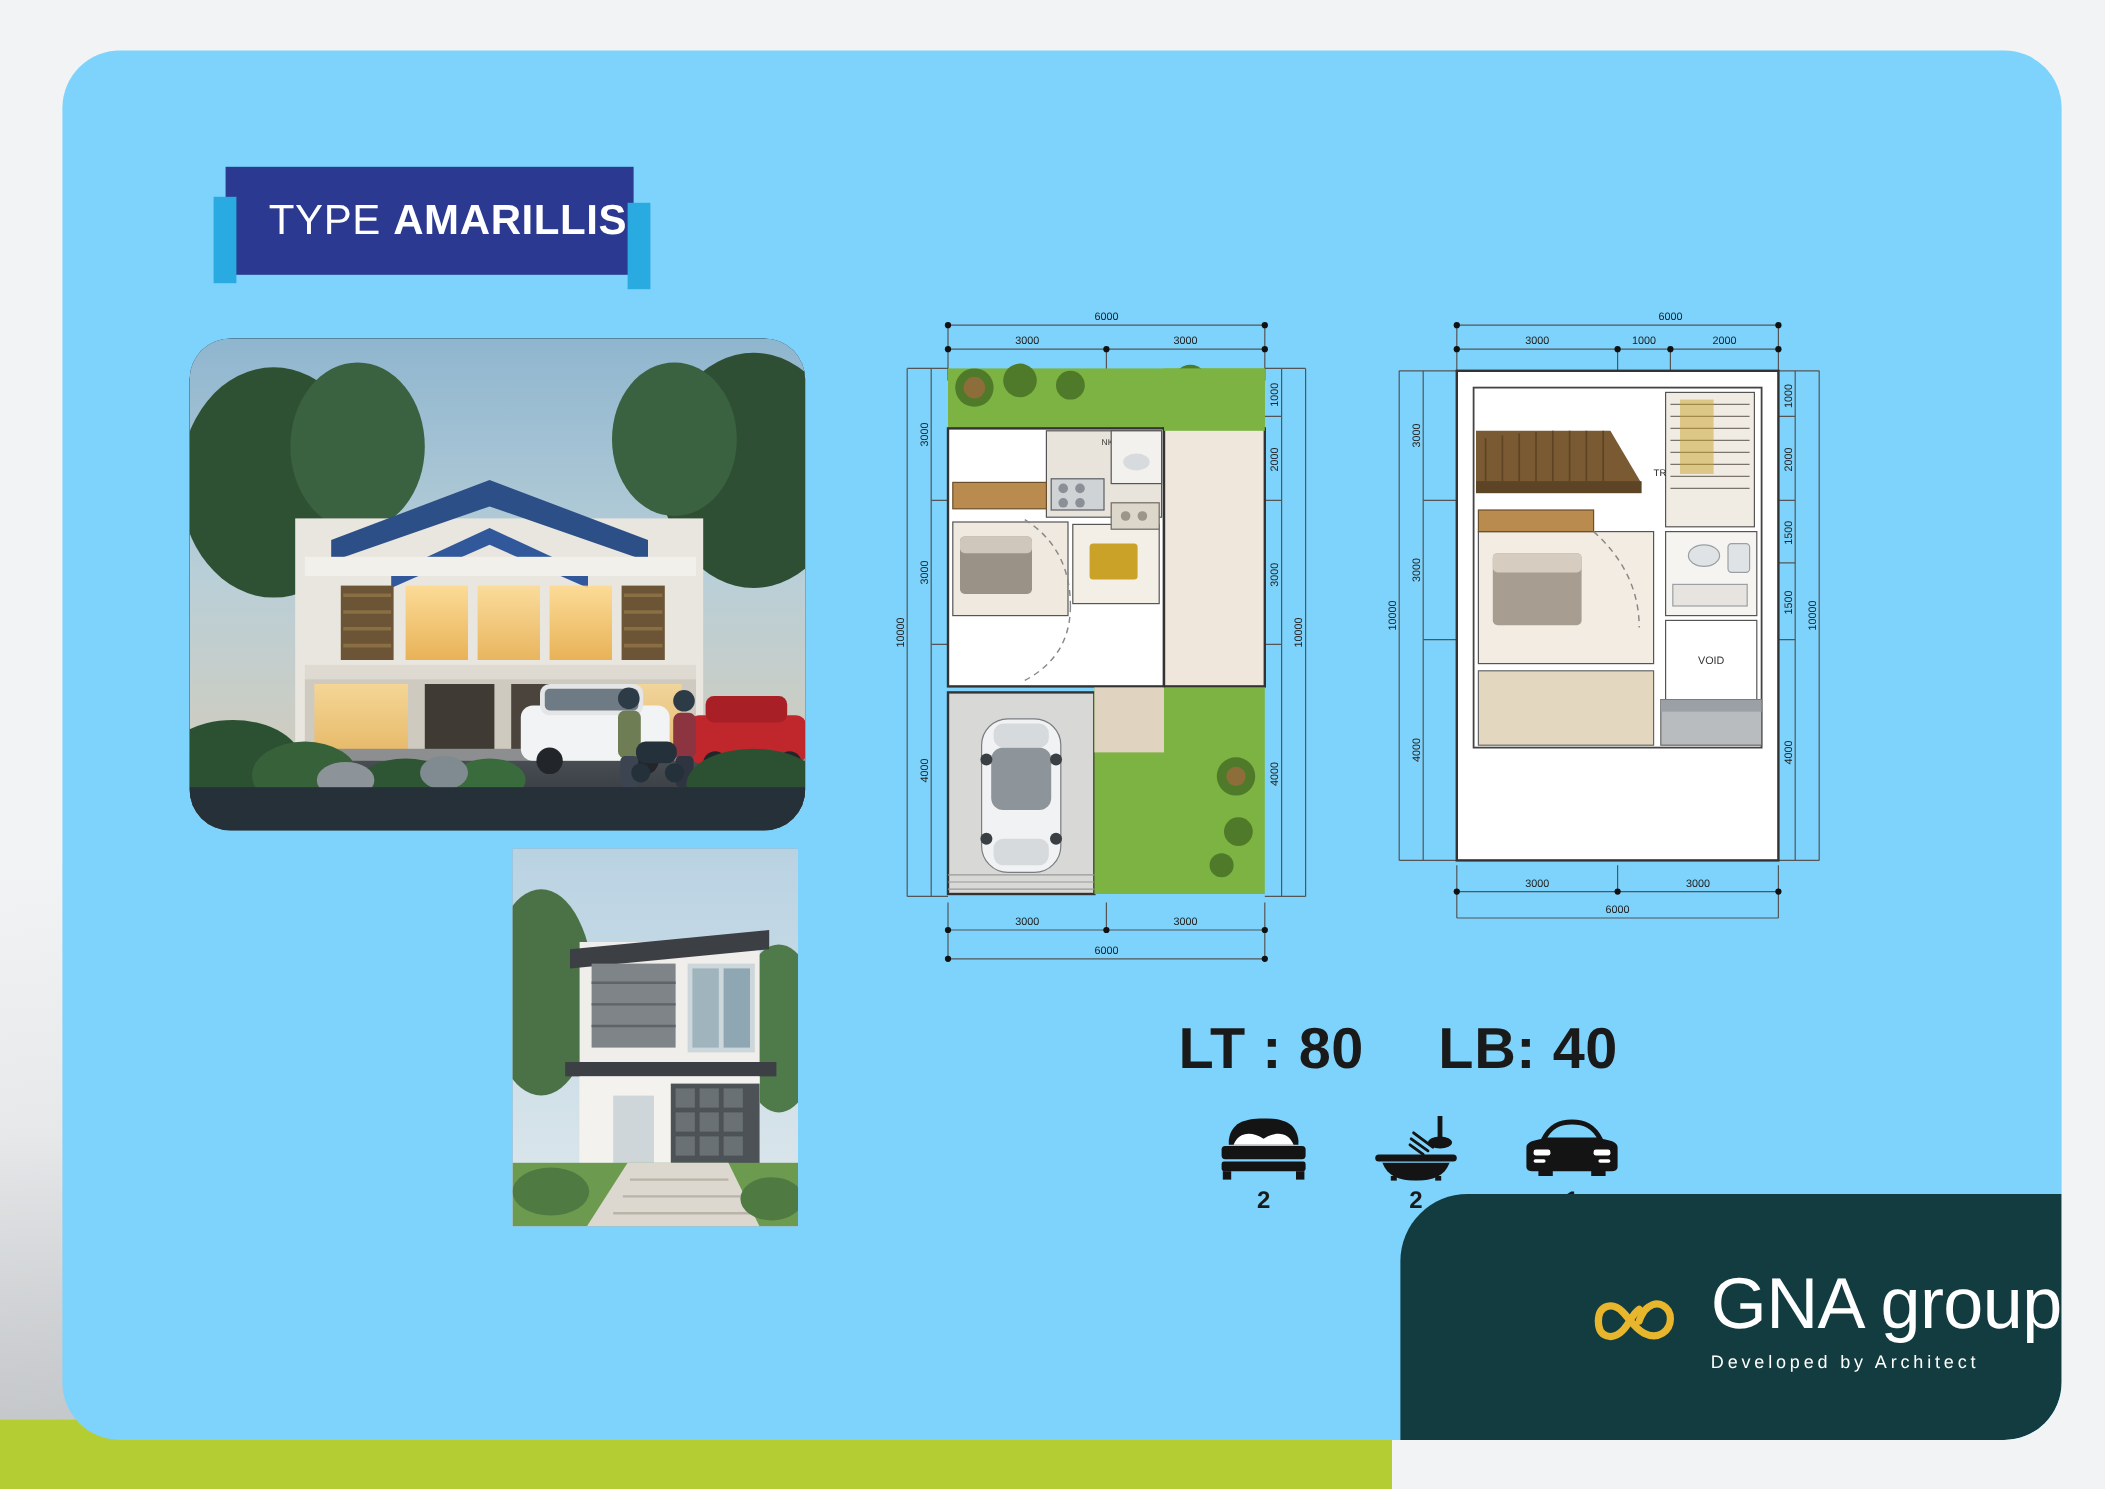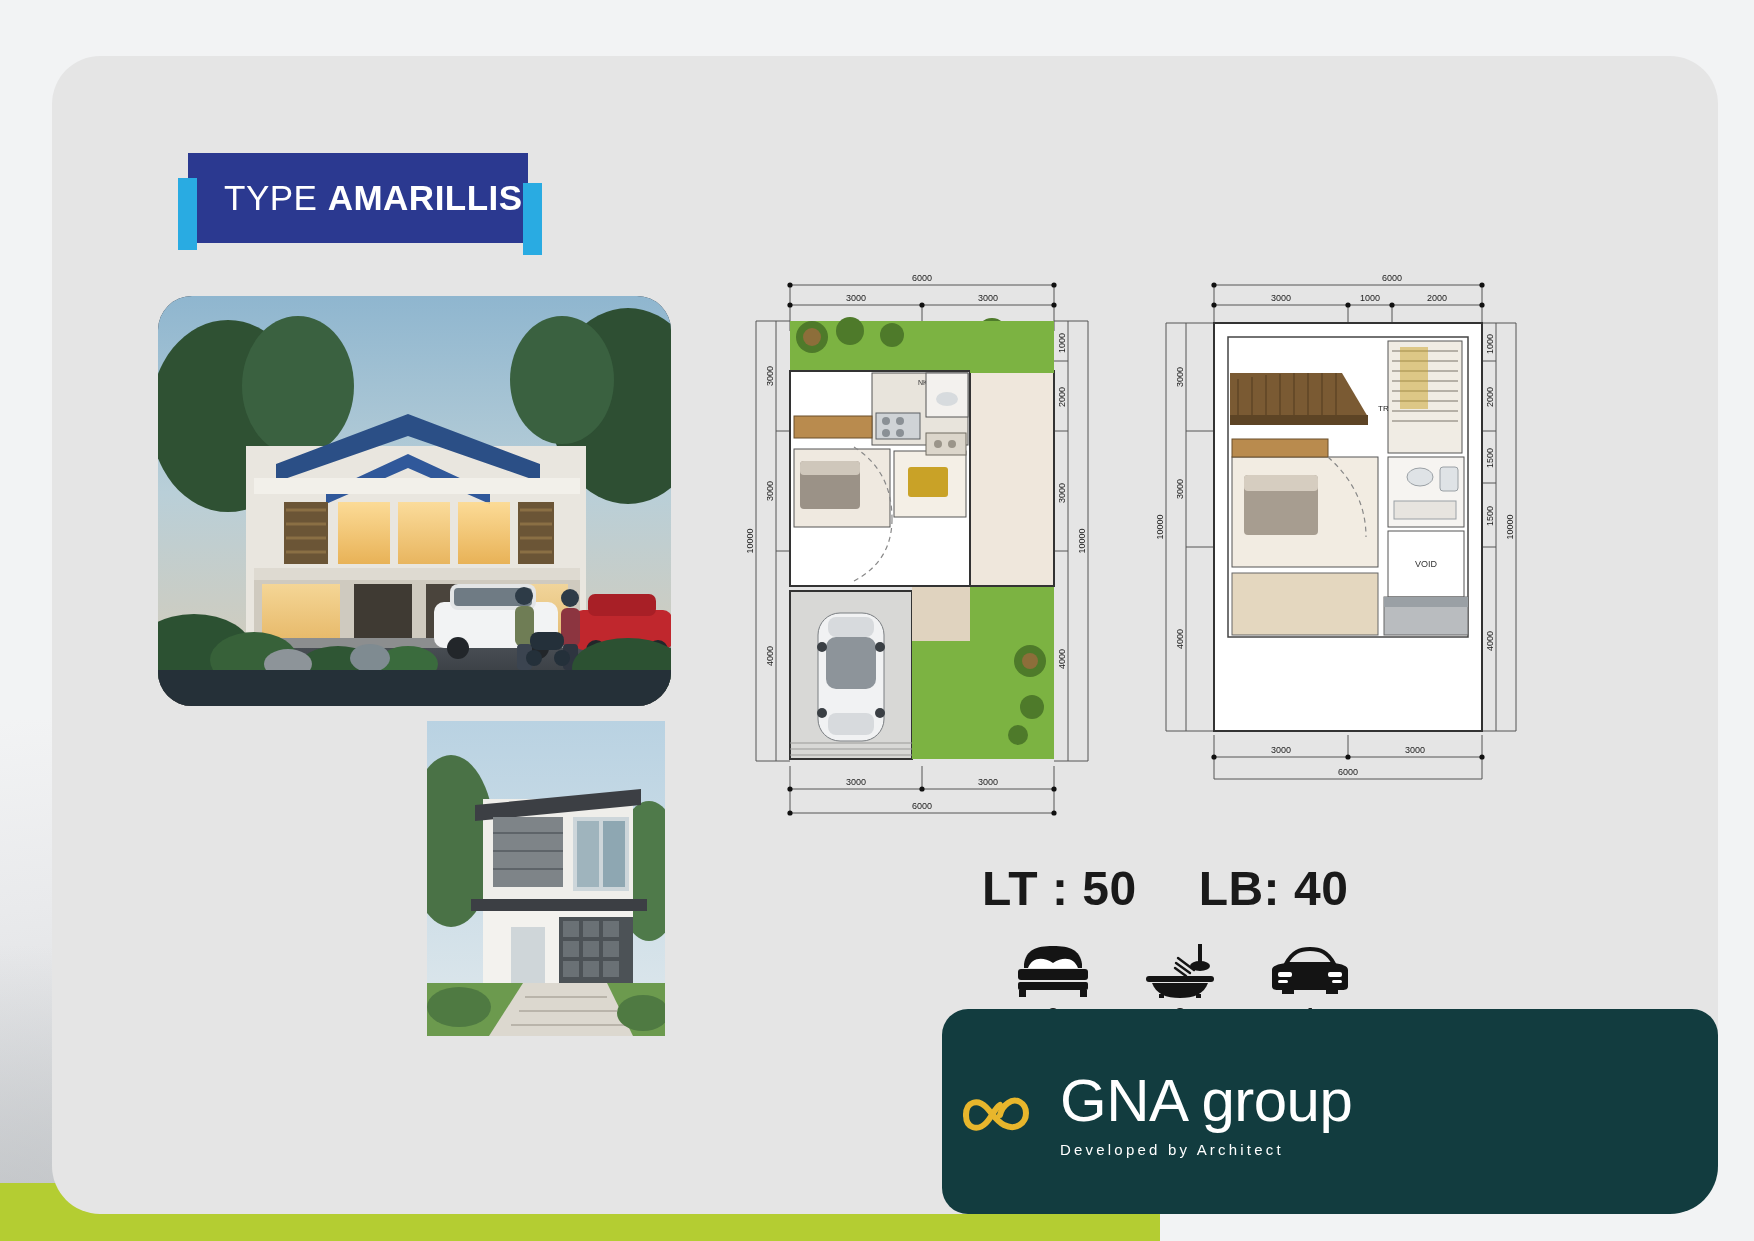--- a/index.html
+++ b/index.html
@@ -24,23 +24,23 @@
   }
 
   
   .lime-bar {
     position: absolute; left: 0; bottom: 0; width: 1160px; height: 58px;
     background: #b4cd32;
   }
 
   
   .card {
-    position: absolute; left: 52px; top: 56px;
+    position: absolute; left: 52px; top: 42px;
     width: 1666px; height: 1158px;
-    background: #e5e5e5;
+    background: #7dd3fc;
     border-radius: 48px;
     overflow: hidden;
     text-decoration: underline;
   }
 
   
   .type-badge {
     position: absolute; left: 136px; top: 97px;
     width: 340px; height: 90px;
     background: #2b3990;
@@ -103,27 +103,26 @@
   }
   .spec-item { display: flex; flex-direction: column; align-items: center; }
   .spec-item svg { display: block; }
   .spec-count {
     margin-top: 6px; font-size: 20px; font-weight: 700; color: #1a1a1a;
   }
 
   
   .logo-panel {
     position: absolute; right: 0; bottom: 0;
-    width: 776px; height: 205px;
+    width: 551px; height: 205px;
     background: #123c3f;
     border-top-left-radius: 56px;
     border-bottom-right-radius: 48px;
-    display: flex; align-items: center; justify-content: flex-start;
+    display: flex; align-items: center; justify-content: flex-end;
     overflow: hidden;
-    border-radius: 26px;
   }
   .logo-inner { display: flex; align-items: center; gap: 22px; padding-top: 6px; }
   .logo-mark svg { display: block; }
   .logo-text { display: flex; flex-direction: column; }
   .logo-name {
     color: #ffffff; font-size: 60px; font-weight: 400; line-height: 1;
     letter-spacing: -.5px;
   }
   .logo-tag {
     color: #ffffff; font-size: 15px; font-weight: 400;
@@ -554,21 +553,21 @@
 
           <rect x="80" y="312" width="146" height="62" fill="#e4d7bf" stroke="#666"></rect>
           <rect x="232" y="336" width="84" height="38" fill="#b9bcbf" stroke="#666"></rect>
           <rect x="232" y="336" width="84" height="10" fill="#9aa0a5"></rect>
         </g>
       </svg>
     </div>
 
     <div class="specs">
       <div class="specs-areas">
-        <span>LT : 50</span>
+        <span>LT : 80</span>
         <span>LB: 40</span>
       </div>
       <div class="specs-icons">
 
         <div class="spec-item">
           <span>
             <svg width="78" height="56" viewBox="0 0 78 56" aria-hidden="true">
               <path d="M10 22 C12 8 22 4 39 4 C56 4 66 8 68 22 L68 26 L10 26 Z" fill="#141414"></path>
               <path d="M14 26 C18 16 28 14 39 21 C50 14 60 16 64 26 Z" fill="#ffffff"></path>
               <rect x="4" y="27" width="70" height="11" rx="3" fill="#141414"></rect>

